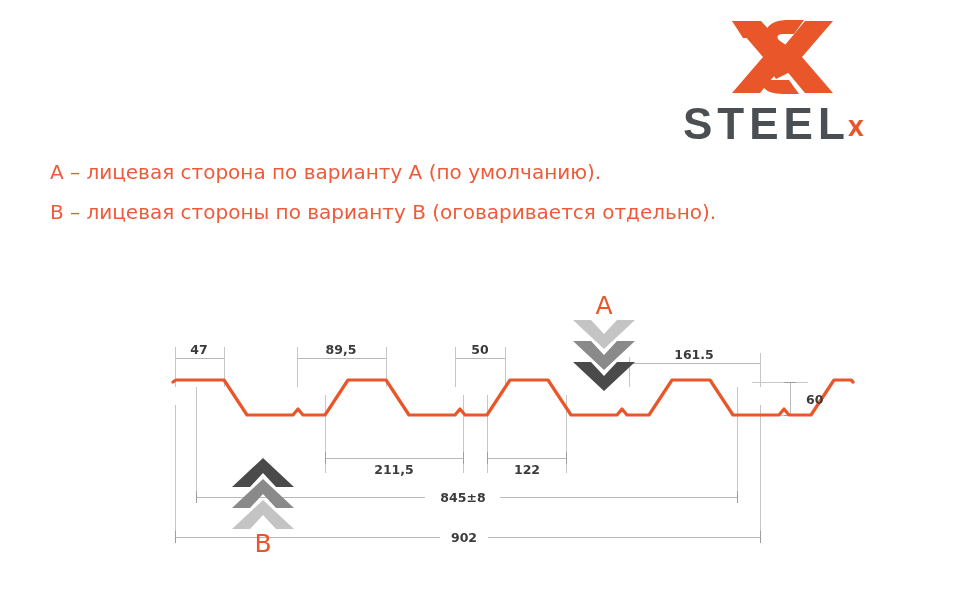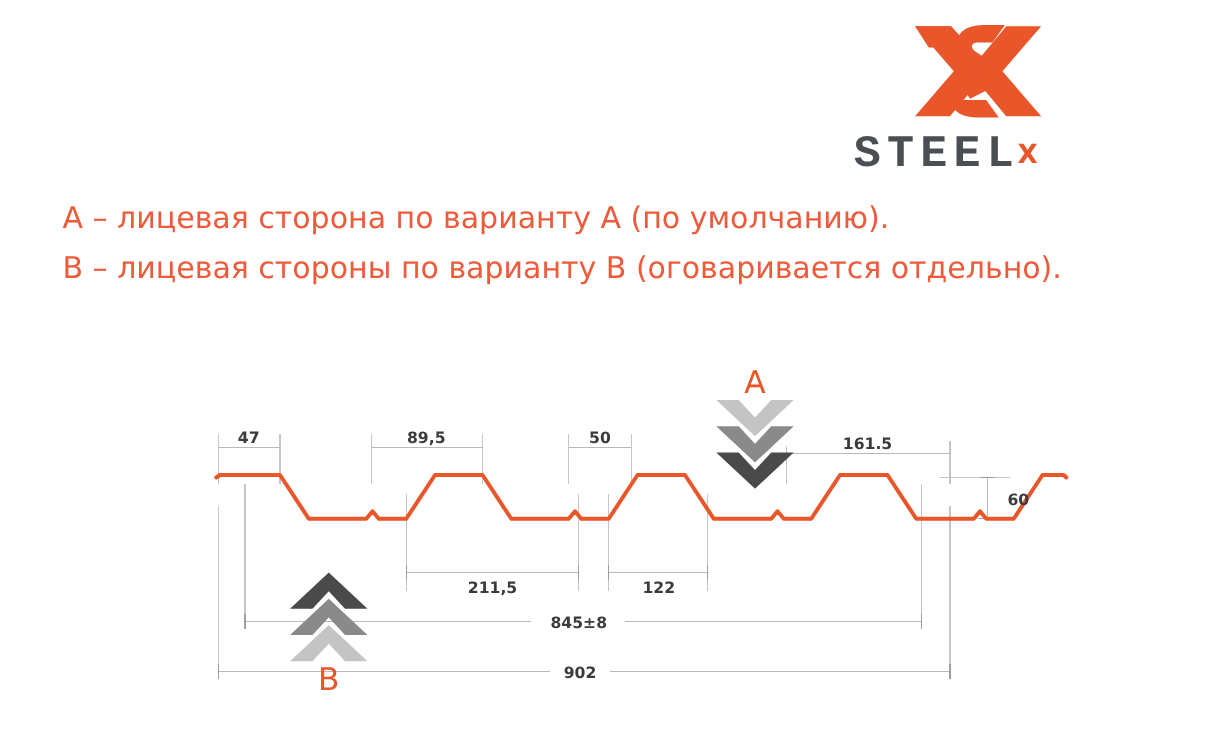--- a/index.html
+++ b/index.html
@@ -33,23 +33,23 @@
   }
   #logo-wordmark {
     position: absolute;
     left: 0px;
     top: 86px;
     width: 200px;
     height: 44px;
     white-space: nowrap;
   }
   #logo-steel-text {
-    font-family: Liberation Mono, monospace;
+    font-family: Liberation Sans, sans-serif;
     font-weight: bold;
-    font-size: 36px;
+    font-size: 44px;
     letter-spacing: 5px;
     color: #4a4f54;
     line-height: 40px;
     display: inline-block;
     vertical-align: baseline;
   }
   #logo-x-super {
     font-family: "DejaVu Sans", sans-serif;
     font-weight: bold;
     font-size: 21px;
@@ -60,21 +60,21 @@
     top: -3px;
     left: -2px;
   }
 
   
   .legend-line {
     position: absolute;
     left: 50px;
     color: #ee5a3a;
     font-family: "DejaVu Sans", sans-serif;
-    font-size: 24px;
+    font-size: 20px;
     font-weight: 400;
     white-space: nowrap;
   }
   #legend-a { top: 160px; }
   #legend-b { top: 200px; }
 
   
   #drawing {
     position: absolute;
     left: 0px;

